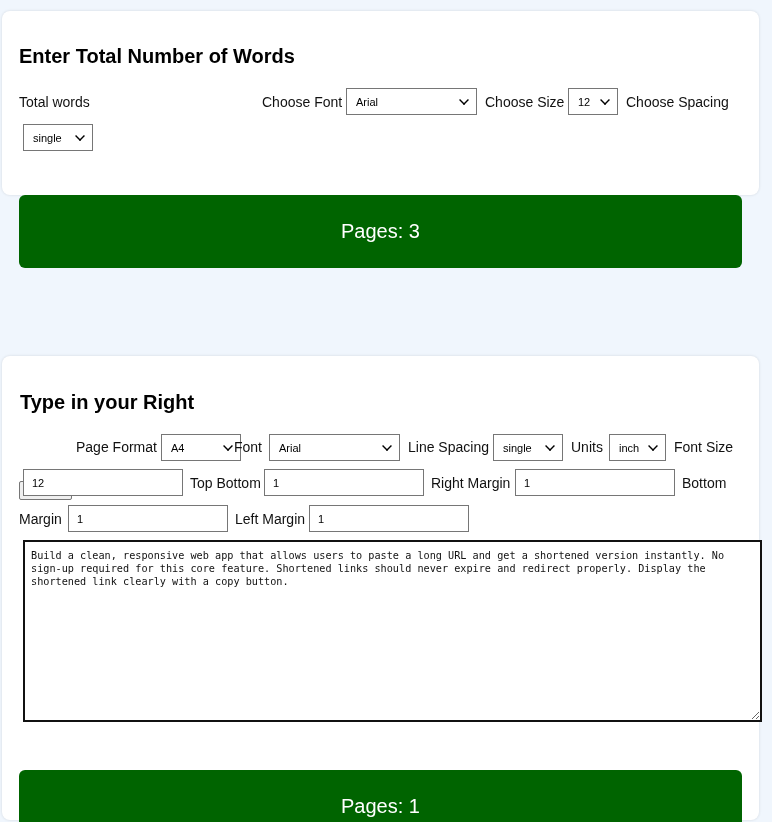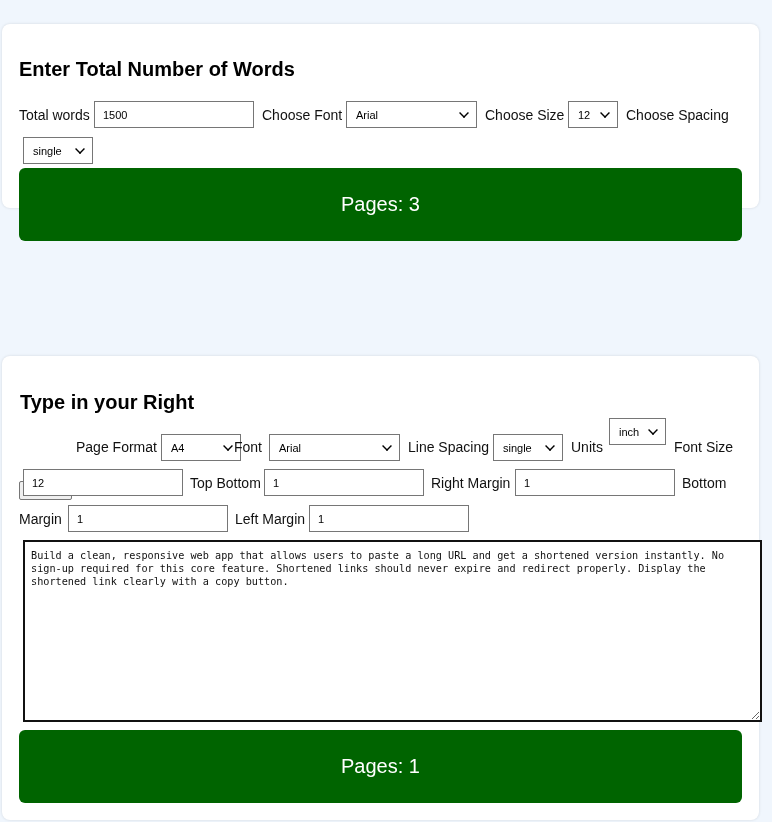--- a/index.html
+++ b/index.html
@@ -11,21 +11,21 @@
     color: #000;
     position: relative;
   }
   .card {
     position: absolute;
     left: 2px; width: 757px;
     background: #fff;
     border-radius: 8px;
     box-shadow: 0 0 3px rgba(0,0,0,0.12);
   }
-  #card1 { top: 24px; height: 184px; }
+  #card1 { top: 11px; height: 184px; }
   #card2 { top: 356px; height: 464px; }
   h2 {
     position: absolute; margin: 0;
     font-size: 20px; font-weight: bold;
     left: 17px;
   }
   .abs { position: absolute; }
   .lbl { font-size: 14px; color: #111; white-space: nowrap; line-height: 16px; }
   .inp {
     position: absolute;
@@ -50,21 +50,21 @@
   .sel .val { flex: 1; }
   .sel .chev {
     width: 10px; height: 10px; margin-right: 7px; margin-top: -3px;
     border-right: 2px solid #000; border-bottom: 2px solid #000;
     transform: rotate(45deg) scale(0.7);
   }
   .result {
     position: absolute; left: 17px; width: 723px; height: 73px;
     background: #006400; border-radius: 6px;
     color: #fff; font-size: 20px;
-    display: flex; align-items: center; justify-content: center;
+    display: flex; align-items: center; justify-content: center; margin-top: 40px;
   }
   .print-btn {
     position: absolute;
     border: 1px solid #767676;
     background: #efefef;
     border-radius: 2px;
     font-size: 11px;
     height: 19px;
     display: flex; align-items: center;
     padding: 0 5px 0 7px;
@@ -91,21 +91,20 @@
     outline: none;
   }
 </style>
 </head>
 <body>
 
 <div id="card1" class="card">
   <h2 style="top:34px;">Enter Total Number of Words</h2>
 
   <span class="abs lbl" style="left:17px; top:83px;">Total words</span>
-  <input class="inp" style="left: 92px; top: 77px; width: 160px;" value="1500">
 
   <span class="abs lbl" style="left:260px; top:83px;">Choose Font</span>
   <div class="sel" style="left:344px; top:77px; width:131px;">
     <span class="val">Arial</span>
     <span class="chev"></span>
   </div>
 
   <span class="abs lbl" style="left:483px; top:83px;">Choose Size</span>
   <div class="sel" style="left:566px; top:77px; width:50px;">
     <span class="val">12</span>
@@ -140,21 +139,21 @@
     <span class="chev"></span>
   </div>
 
   <span class="abs lbl" style="left:406px; top:83px;">Line Spacing</span>
   <div class="sel" style="left:491px; top:78px; width:70px;">
     <span class="val">single</span>
     <span class="chev"></span>
   </div>
 
   <span class="abs lbl" style="left:569px; top:83px;">Units</span>
-  <div class="sel" style="left:607px; top:62px; width:57px;">
+  <div class="sel" style="left:607px; top:78px; width:57px;">
     <span class="val">inch</span>
     <span class="chev"></span>
   </div>
 
   <span class="abs lbl" style="left:672px; top:83px;">Font Size</span>
 
   <input class="inp" style="left: 21px; top: 113px; width: 160px;" value="12">
   <span class="abs lbl" style="left:188px; top:119px;">Top Bottom</span>
   <input class="inp" style="left: 262px; top: 113px; width: 160px;" value="1">
   <span class="abs lbl" style="left:429px; top:119px;">Right Margin</span>

